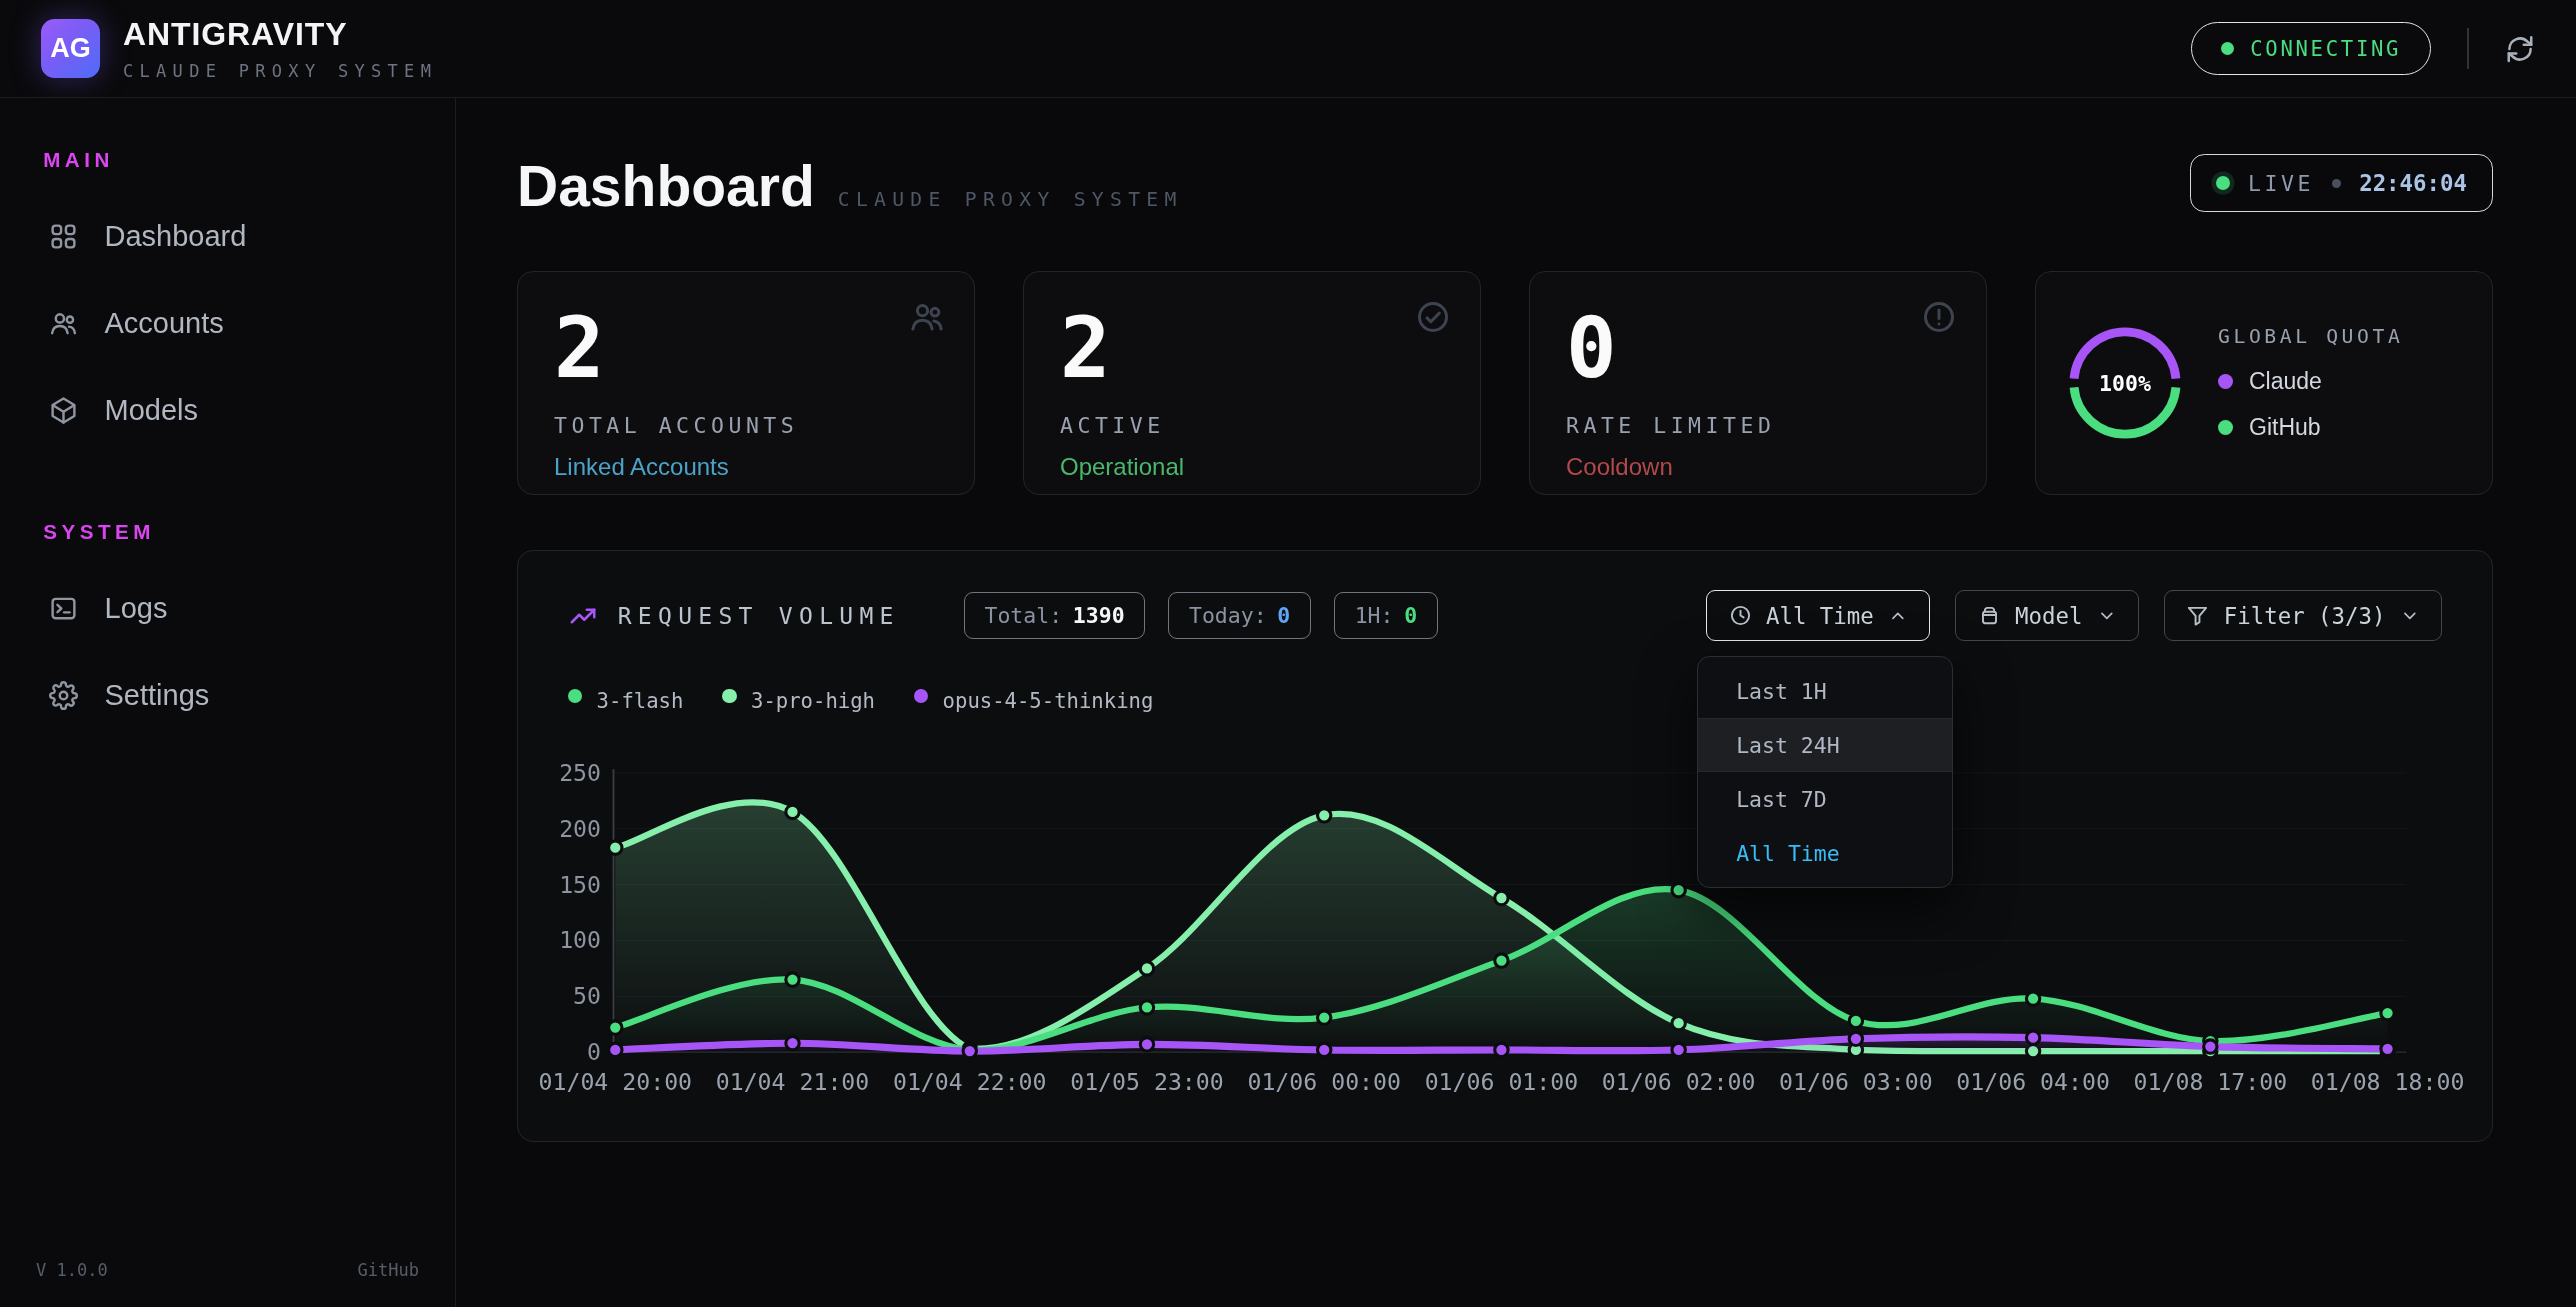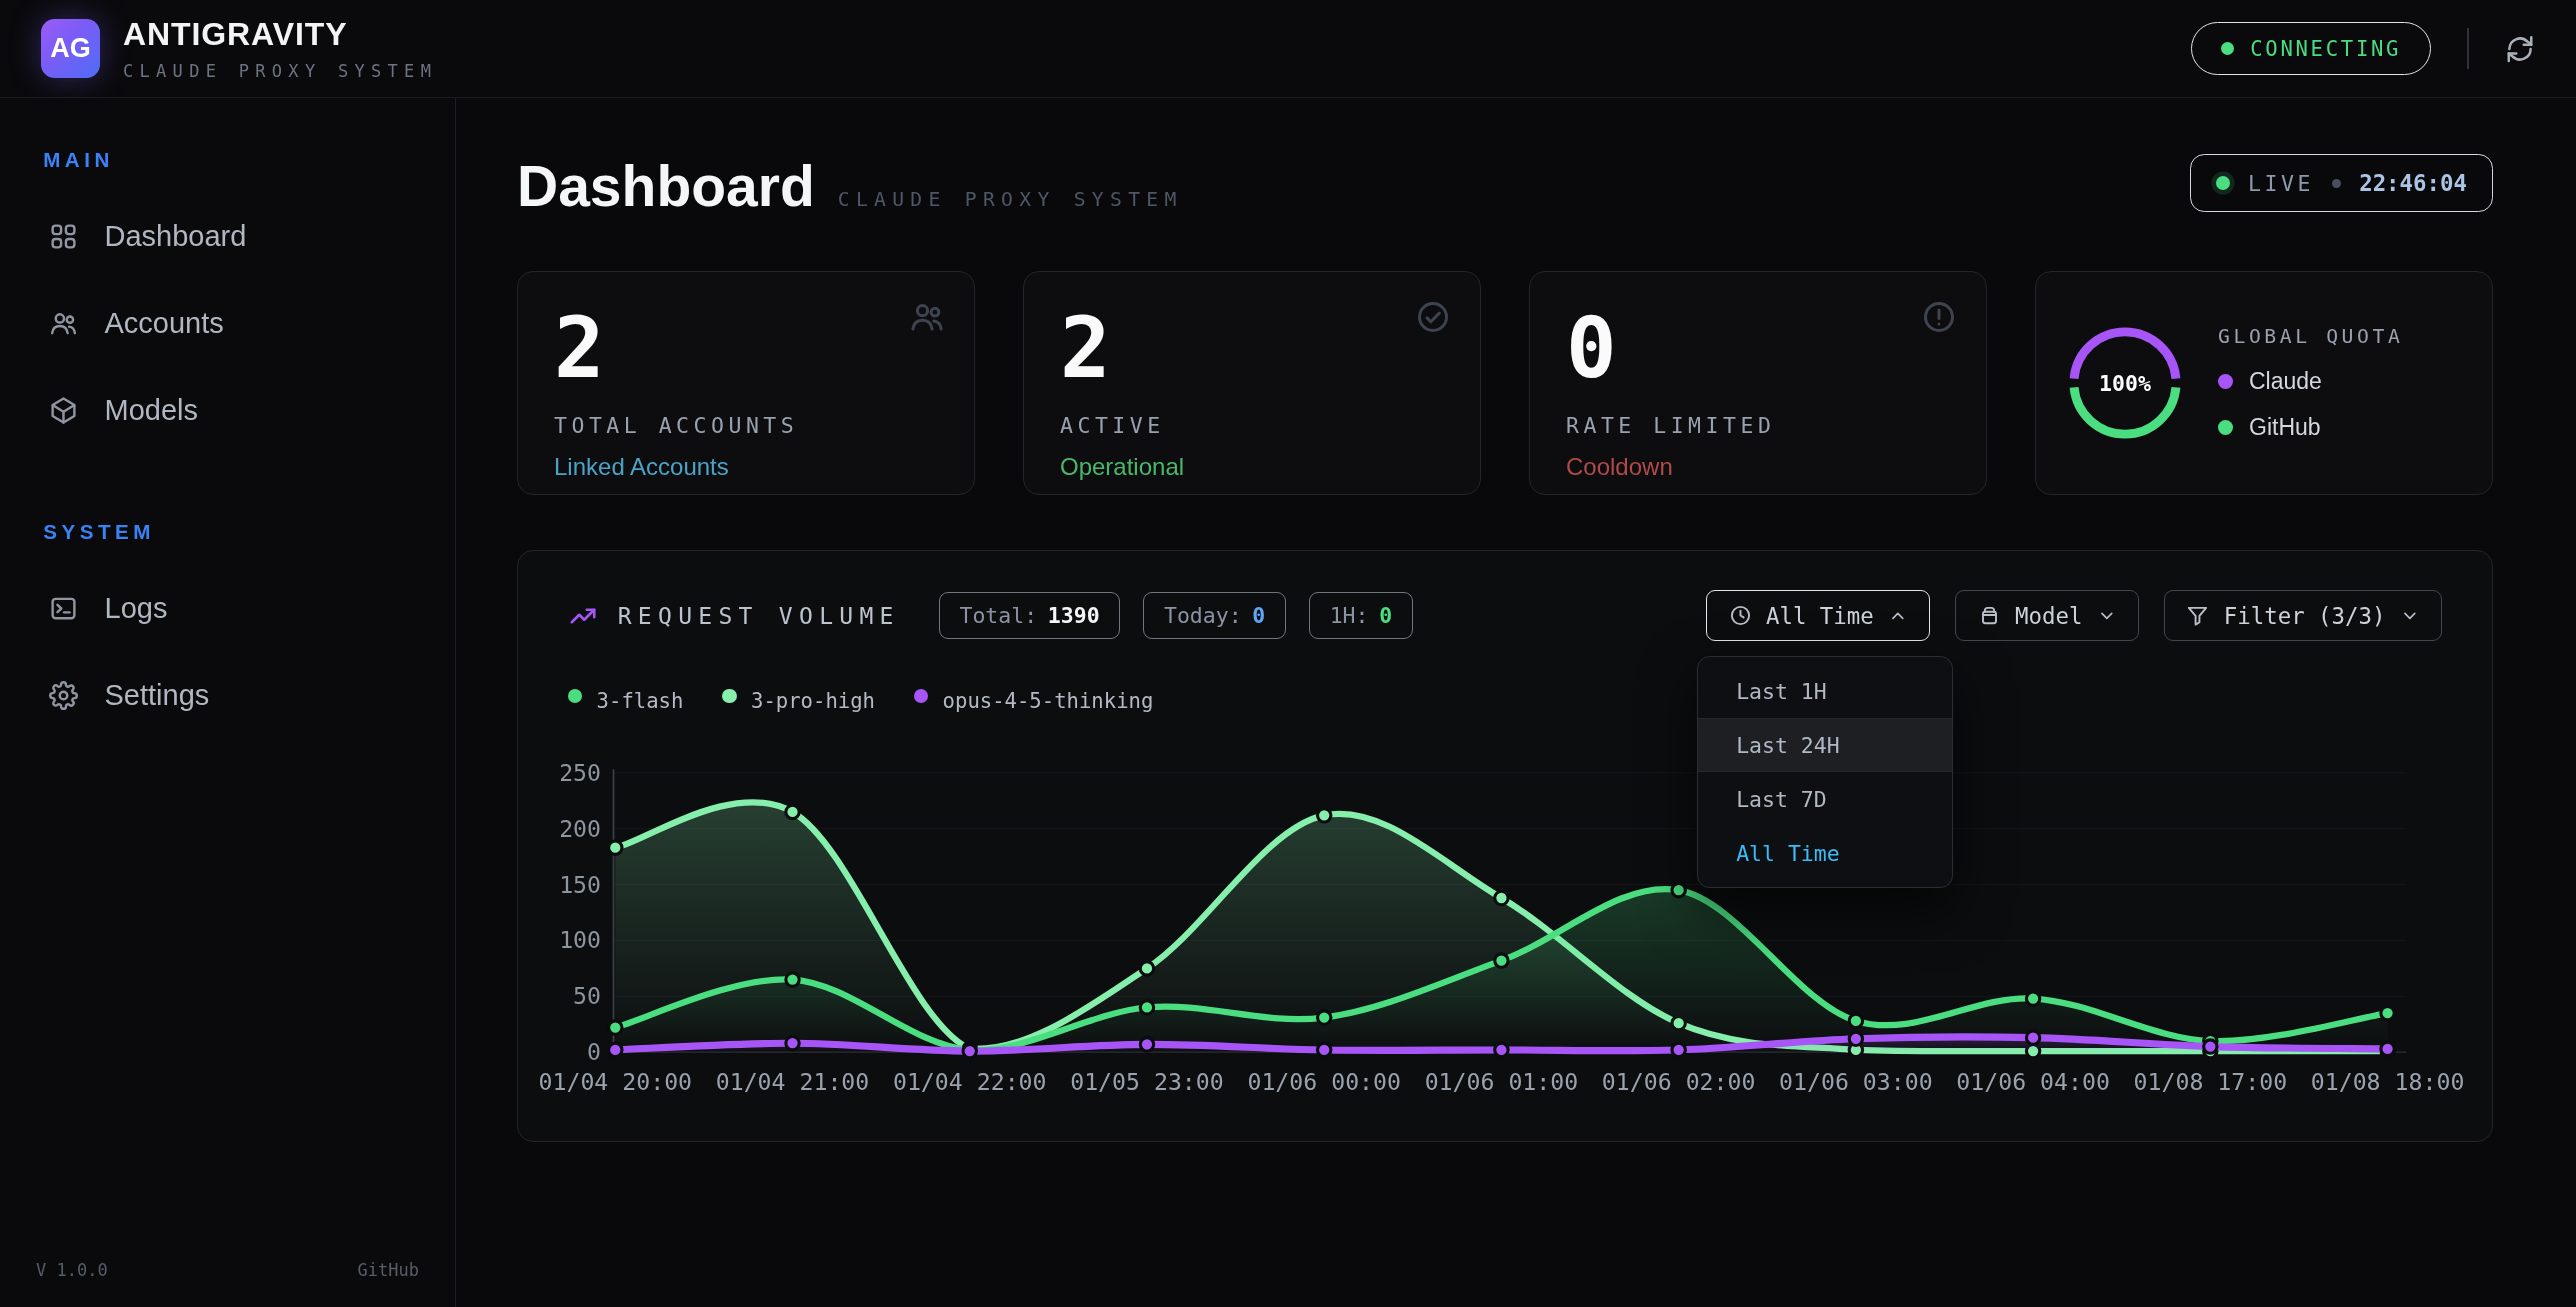--- a/index.html
+++ b/index.html
@@ -15,21 +15,21 @@
   .topbar-right { margin-left:auto; display:flex; align-items:center; }
   .status-pill { display:flex; align-items:center; gap:16px; border:1.8px solid #e4e6ea; border-radius:894px; padding:13.4px 29px; }
   .status-dot { width:13.4px; height:13.4px; border-radius:50%; background:#4ade80; }
   .status-text { font-family:"DejaVu Sans Mono", monospace; font-size:20.6px; letter-spacing:2.7px; color:#4ade80; }
   .topbar-div { width:1.8px; height:41px; background:#30333a; margin:0 36px; }
   .icon-btn { color:#aab0ba; display:flex; }
 
   
   .shell { display:flex; height:1209px; }
   .sidebar { width:456px; flex:0 0 456px; border-right:0.9px solid #1d1d21; background:#0a0a0c; padding:50px 36px 0 36px; position:relative; }
-  .side-section { font-size:20.6px; font-weight:bold; letter-spacing:4.5px; color:#3b82f6; margin:0 0 30px 7.2px; }
+  .side-section { font-size:20.6px; font-weight:bold; letter-spacing:4.5px; color:#d946ef; margin:0 0 30px 7.2px; }
   .side-item { display:flex; align-items:center; gap:27px; padding:18px 12.5px; border-radius:10.7px; margin-bottom:18px; color:#b1b7c1; font-size:29px; cursor:pointer; }
   .side-item .ic { color:#8f96a1; display:flex; }
   .side-gap { height:57px; }
   .side-footer { position:absolute; left:36px; right:36px; bottom:27px; display:flex; justify-content:space-between; font-family:"DejaVu Sans Mono", monospace; font-size:17px; color:#565d68; }
 
   .content { flex:1; padding:55px 83px 0 61px; position:relative; }
   .title-row { display:flex; align-items:flex-start; justify-content:space-between; }
   .title-left { display:flex; align-items:baseline; }
   .h1 { font-size:57px; font-weight:bold; color:#f5f6f8; letter-spacing:0; }
   .h1-sub { font-family:"DejaVu Sans Mono", monospace; font-size:19.7px; letter-spacing:6.3px; color:#4e5765; margin-left:23px; }
@@ -51,21 +51,21 @@
   .quota-pct { position:absolute; inset:0; display:flex; align-items:center; justify-content:center; font-family:"DejaVu Sans Mono", monospace; font-weight:bold; font-size:21.5px; color:#fff; }
   .quota-label { font-family:"DejaVu Sans Mono", monospace; font-size:19.7px; letter-spacing:3.6px; color:#99a1ae; }
   .quota-legend-item { display:flex; align-items:center; gap:16px; margin-top:19.7px; font-size:23px; color:#d4d8df; }
   .ldot { width:15px; height:15px; border-radius:50%; }
 
   
   .chart-card { margin-top:55px; background:#0c0d0f; border:0.9px solid #242429; border-radius:16px; padding:39px 50px 32px 50px; position:relative; }
   .chart-head { display:flex; align-items:center; }
   .chart-title-wrap { display:flex; align-items:center; gap:19.7px; }
   .chart-title { font-family:"DejaVu Sans Mono", monospace; font-size:23px; letter-spacing:6.3px; color:#bcc3cd; }
-  .badges { display:flex; align-items:center; gap:23px; margin-left:39px; }
+  .badges { display:flex; align-items:center; gap:23px; margin-left:64px; }
   .badge { display:flex; align-items:center; gap:10.7px; border:1.8px solid #70767f; border-radius:9px; padding:9.8px 19.7px; font-family:"DejaVu Sans Mono", monospace; font-size:21.5px; color:#8b93a3; }
   .badge b { font-weight:bold; }
   .controls { margin-left:auto; display:flex; align-items:center; gap:25px; }
   .ctrl-btn { display:flex; align-items:center; gap:14.3px; border:1.8px solid #42464e; border-radius:9px; padding:11.6px 21.5px; font-family:"DejaVu Sans Mono", monospace; font-size:22.4px; color:#ccd2da; background:transparent; cursor:pointer; }
   .ctrl-btn .ic { display:flex; color:#b9bfc8; }
   .ctrl-btn.active { border-color:#e6e8ec; }
   .ctrl-wrap { position:relative; }
   .dropdown { position:absolute; top:66px; left:-9px; width:256px; background:#0e0f12; border:0.9px solid #2c2e34; border-radius:12.5px; box-shadow:0 21.5px 54px rgba(0,0,0,.65); z-index:20; overflow:hidden; padding:7.2px 0; }
   .dd-item { height:54px; display:flex; align-items:center; padding-left:38px; font-family:"DejaVu Sans Mono", monospace; font-size:21.5px; color:#b0b8c4; cursor:pointer; }
   .dd-item.hl { background:#1d1f23; border-top:0.9px solid #26282d; border-bottom:0.9px solid #26282d; }

